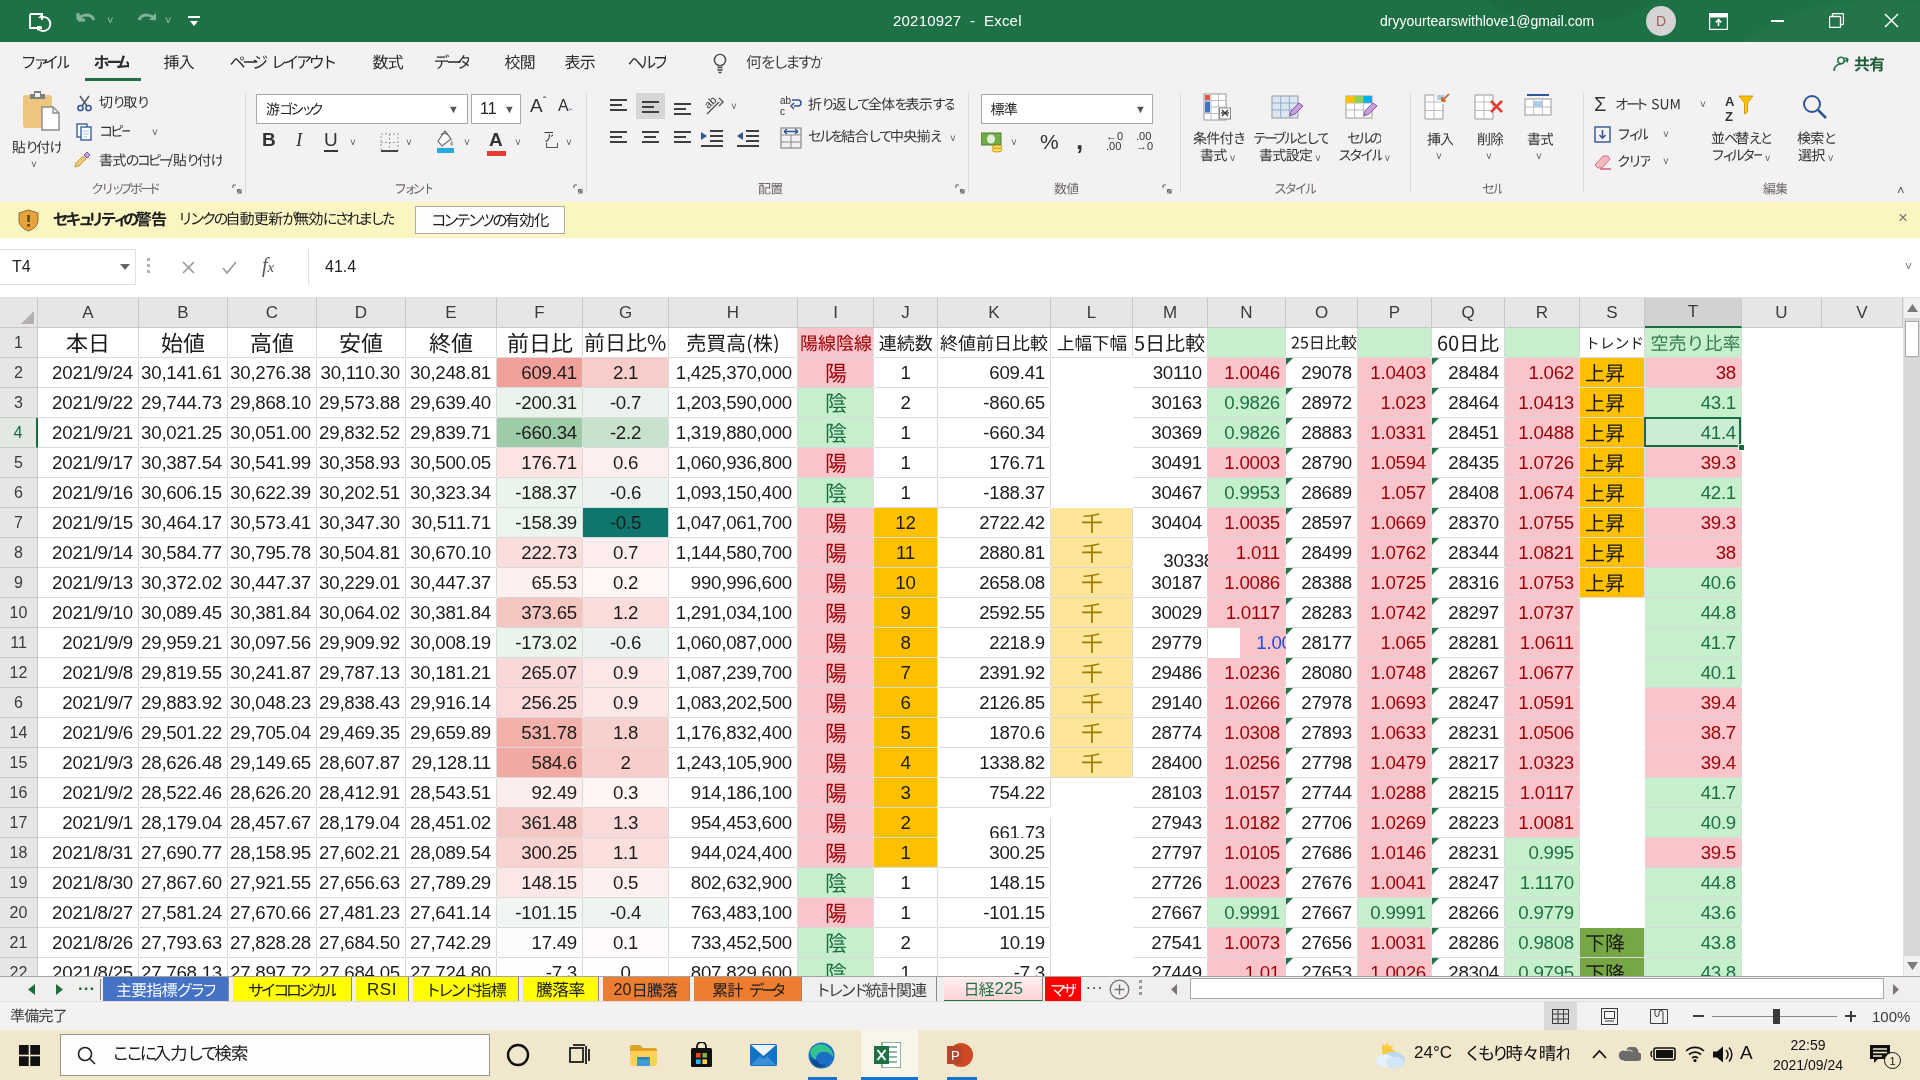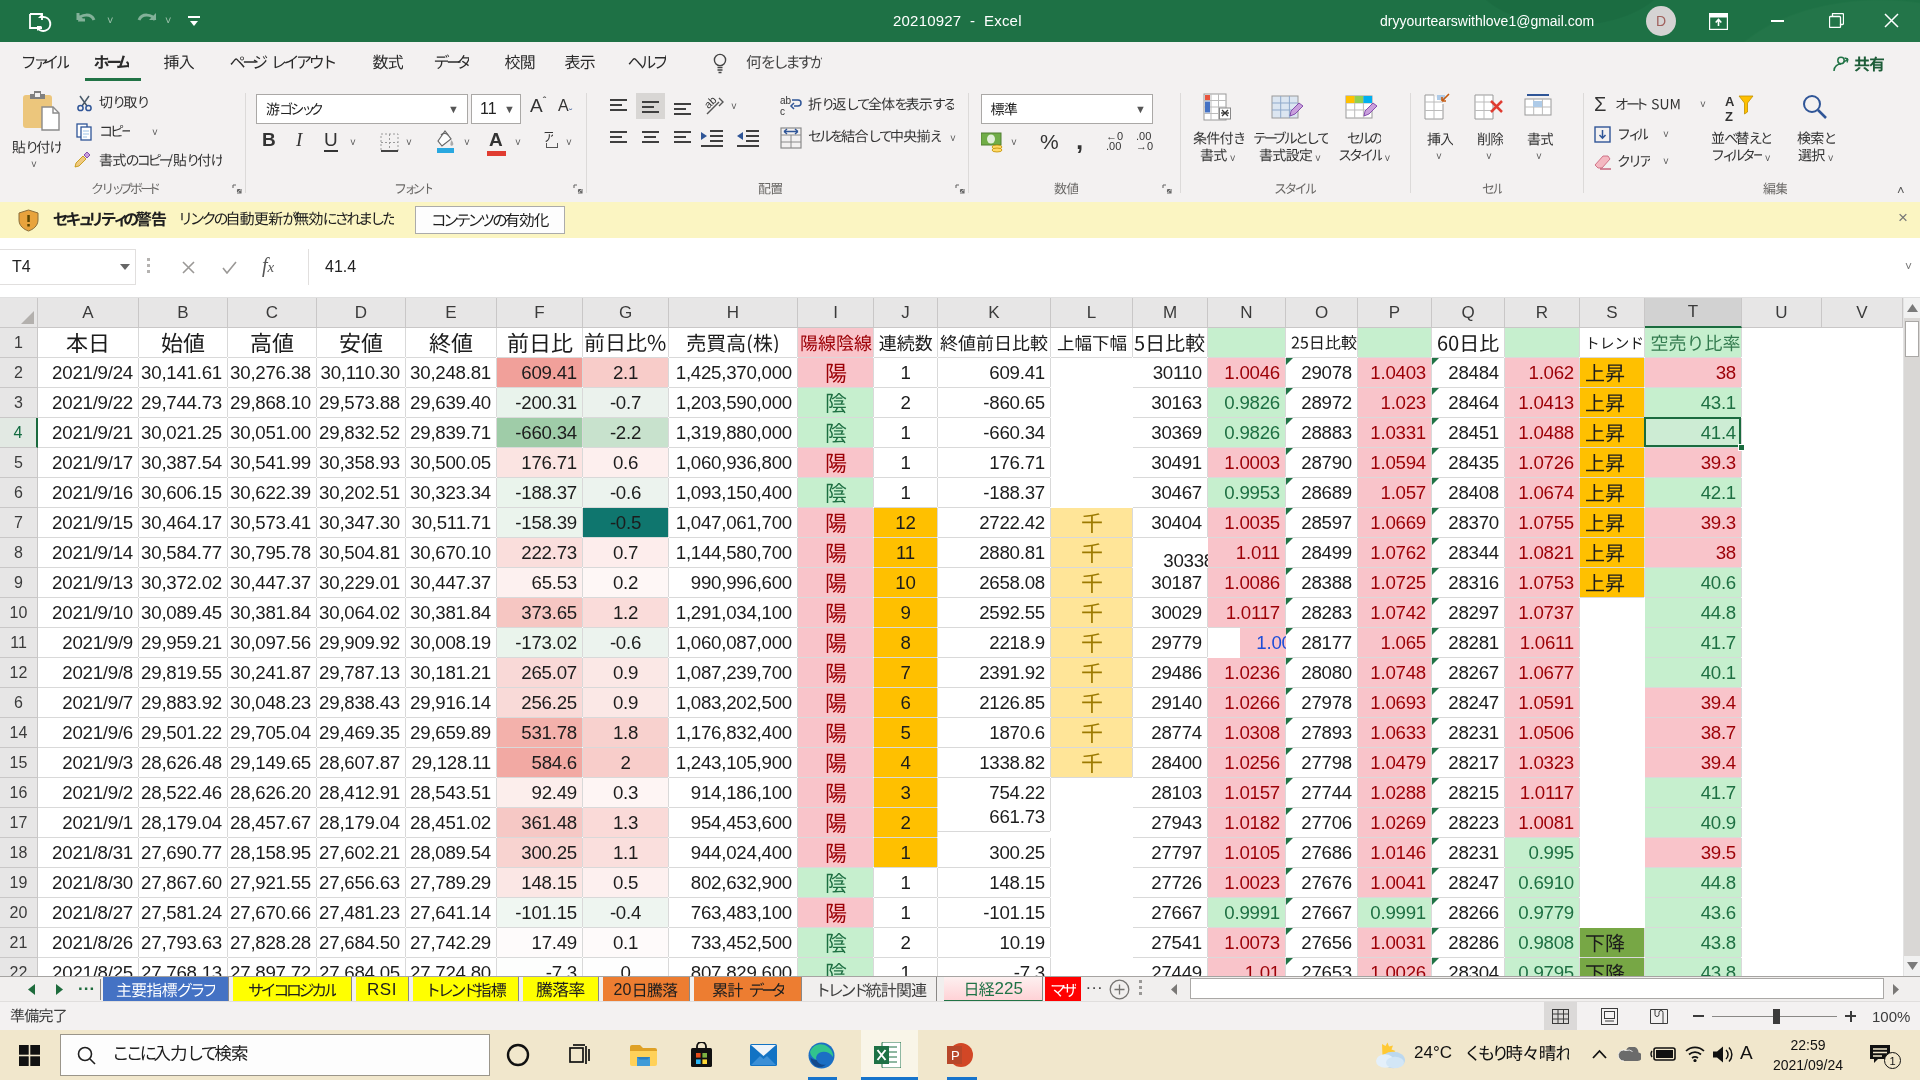--- a/index.html
+++ b/index.html
@@ -1393,21 +1393,21 @@
 <div class="cl num" style="left:406px;top:510px;width:90px;height:29px;">28,451.02</div>
 <div class="cl num" style="left:497px;top:510px;width:85px;height:29px;background:#f6c8c5;">361.48</div>
 <div class="cl cc t" style="left:583px;top:510px;width:85px;height:29px;background:#fadad8;">1.3</div>
 <div class="cl num" style="left:669px;top:510px;width:128px;height:29px;">954,453,600</div>
 <div class="cl cc" style="left:798px;top:510px;width:75px;height:29px;background:#f9c4ca;">
         <svg class="jp" style="width:22.0px;height:22px;color:#9c0006;" viewBox="0 0 100 100">
           <use href="#g23"></use>
         </svg>
       </div>
 <div class="cl cc t" style="left:874px;top:510px;width:63px;height:29px;background:#ffc000;">2</div>
-<div class="cl num" style="left:938px;top:504px;width:112px;height:29px;padding-left:28px;">661.73</div>
+<div class="cl num" style="left:938px;top:520px;width:112px;height:29px;padding-left:28px;">661.73</div>
 <div class="cl num" style="left:1133px;top:510px;width:74px;height:29px;">27943</div>
 <div class="cl num" style="left:1208px;top:510px;width:77px;height:29px;background:#f9c4ca;color:#9c0006;">1.0182</div>
 <div class="cl num tri" style="left:1286px;top:510px;width:71px;height:29px;">27706</div>
 <div class="cl num" style="left:1358px;top:510px;width:73px;height:29px;background:#f9c4ca;color:#9c0006;">1.0269</div>
 <div class="cl num tri" style="left:1432px;top:510px;width:72px;height:29px;">28223</div>
 <div class="cl num" style="left:1505px;top:510px;width:74px;height:29px;background:#f9c4ca;color:#9c0006;">1.0081</div>
 <div class="cl num" style="left:1645px;top:510px;width:96px;height:29px;background:#c6efce;color:#1d6f42;">40.9</div>
 <div class="cl num" style="left:38px;top:540px;width:100px;height:29px;">2021/8/31</div>
 <div class="cl num" style="left:139px;top:540px;width:88px;height:29px;">27,690.77</div>
 <div class="cl num" style="left:228px;top:540px;width:88px;height:29px;">28,158.95</div>
@@ -1443,21 +1443,21 @@
           <use href="#g25"></use>
         </svg>
       </div>
 <div class="cl cc t" style="left:874px;top:570px;width:63px;height:29px;">1</div>
 <div class="cl num" style="left:938px;top:570px;width:112px;height:29px;">148.15</div>
 <div class="cl num" style="left:1133px;top:570px;width:74px;height:29px;">27726</div>
 <div class="cl num" style="left:1208px;top:570px;width:77px;height:29px;background:#f9c4ca;color:#9c0006;">1.0023</div>
 <div class="cl num tri" style="left:1286px;top:570px;width:71px;height:29px;">27676</div>
 <div class="cl num" style="left:1358px;top:570px;width:73px;height:29px;background:#f9c4ca;color:#9c0006;">1.0041</div>
 <div class="cl num tri" style="left:1432px;top:570px;width:72px;height:29px;">28247</div>
-<div class="cl num" style="left:1505px;top:570px;width:74px;height:29px;background:#c6efce;color:#1d6f42;">0.6910</div>
+<div class="cl num" style="left:1505px;top:570px;width:74px;height:29px;background:#c6efce;color:#1d6f42;">1.1170</div>
 <div class="cl num" style="left:1645px;top:570px;width:96px;height:29px;background:#c6efce;color:#1d6f42;">44.8</div>
 <div class="cl num" style="left:38px;top:600px;width:100px;height:29px;">2021/8/27</div>
 <div class="cl num" style="left:139px;top:600px;width:88px;height:29px;">27,581.24</div>
 <div class="cl num" style="left:228px;top:600px;width:88px;height:29px;">27,670.66</div>
 <div class="cl num" style="left:317px;top:600px;width:88px;height:29px;">27,481.23</div>
 <div class="cl num" style="left:406px;top:600px;width:90px;height:29px;">27,641.14</div>
 <div class="cl num" style="left:497px;top:600px;width:85px;height:29px;background:#f0f7f2;">-101.15</div>
 <div class="cl cc t" style="left:583px;top:600px;width:85px;height:29px;background:#eef5f0;">-0.4</div>
 <div class="cl num" style="left:669px;top:600px;width:128px;height:29px;padding-left:32px;">763,483,100</div>
 <div class="cl cc" style="left:798px;top:600px;width:75px;height:29px;background:#f9c4ca;">

